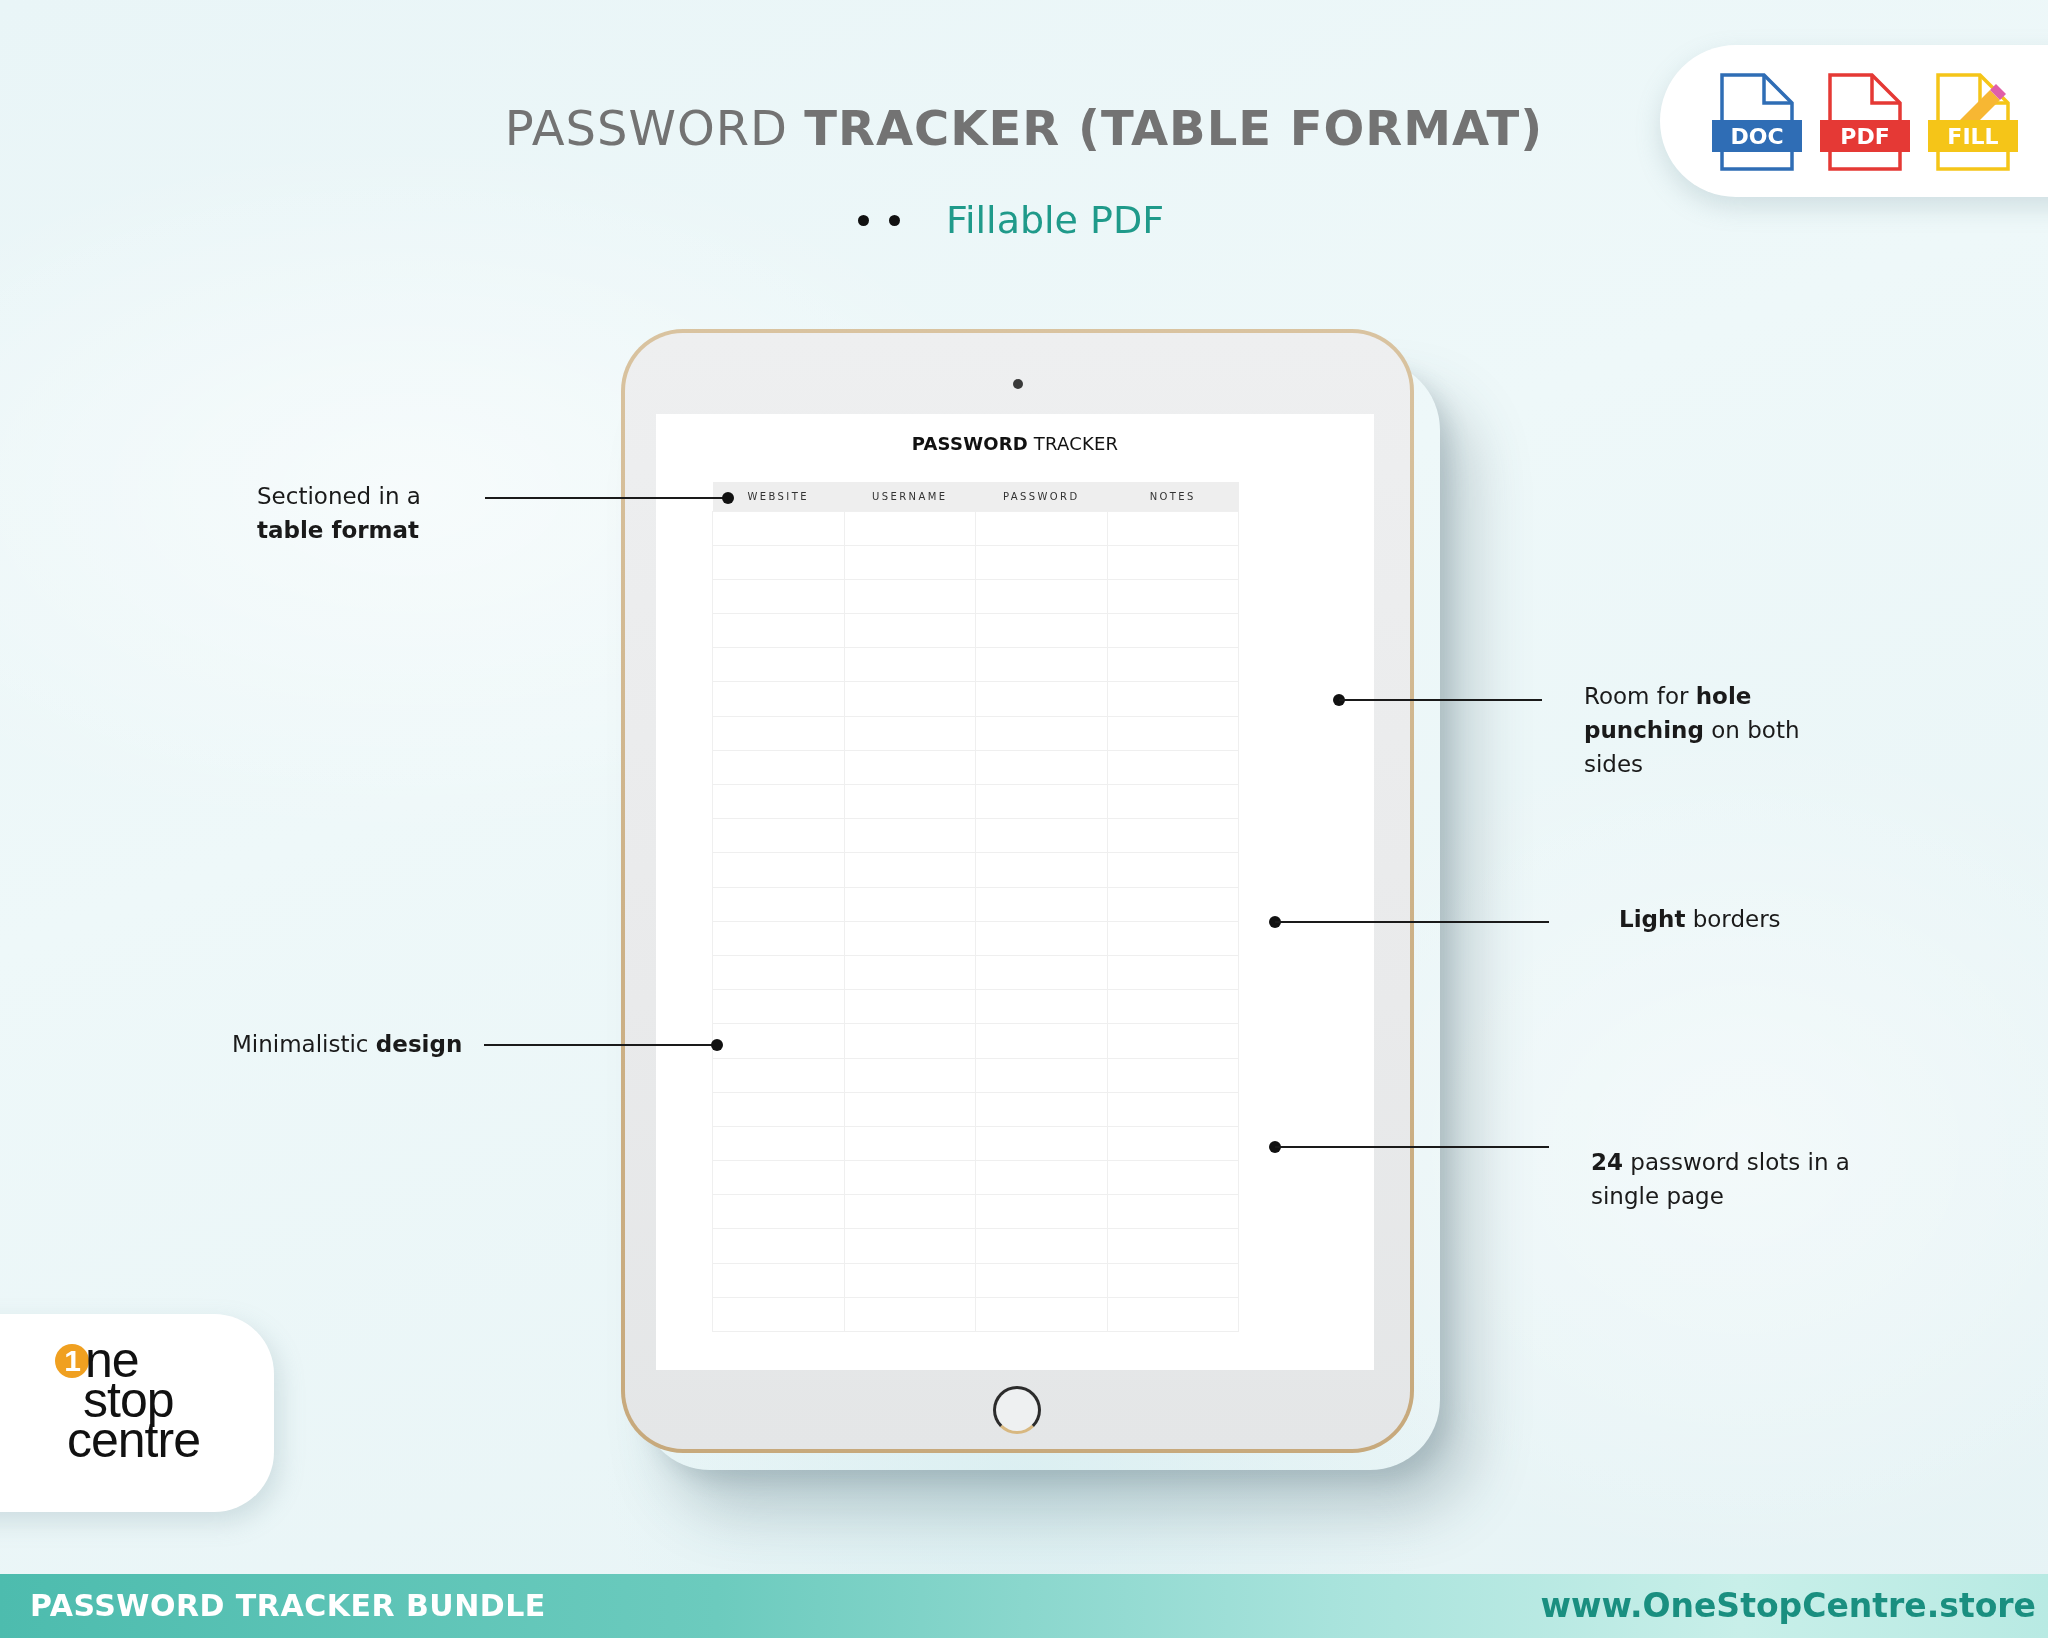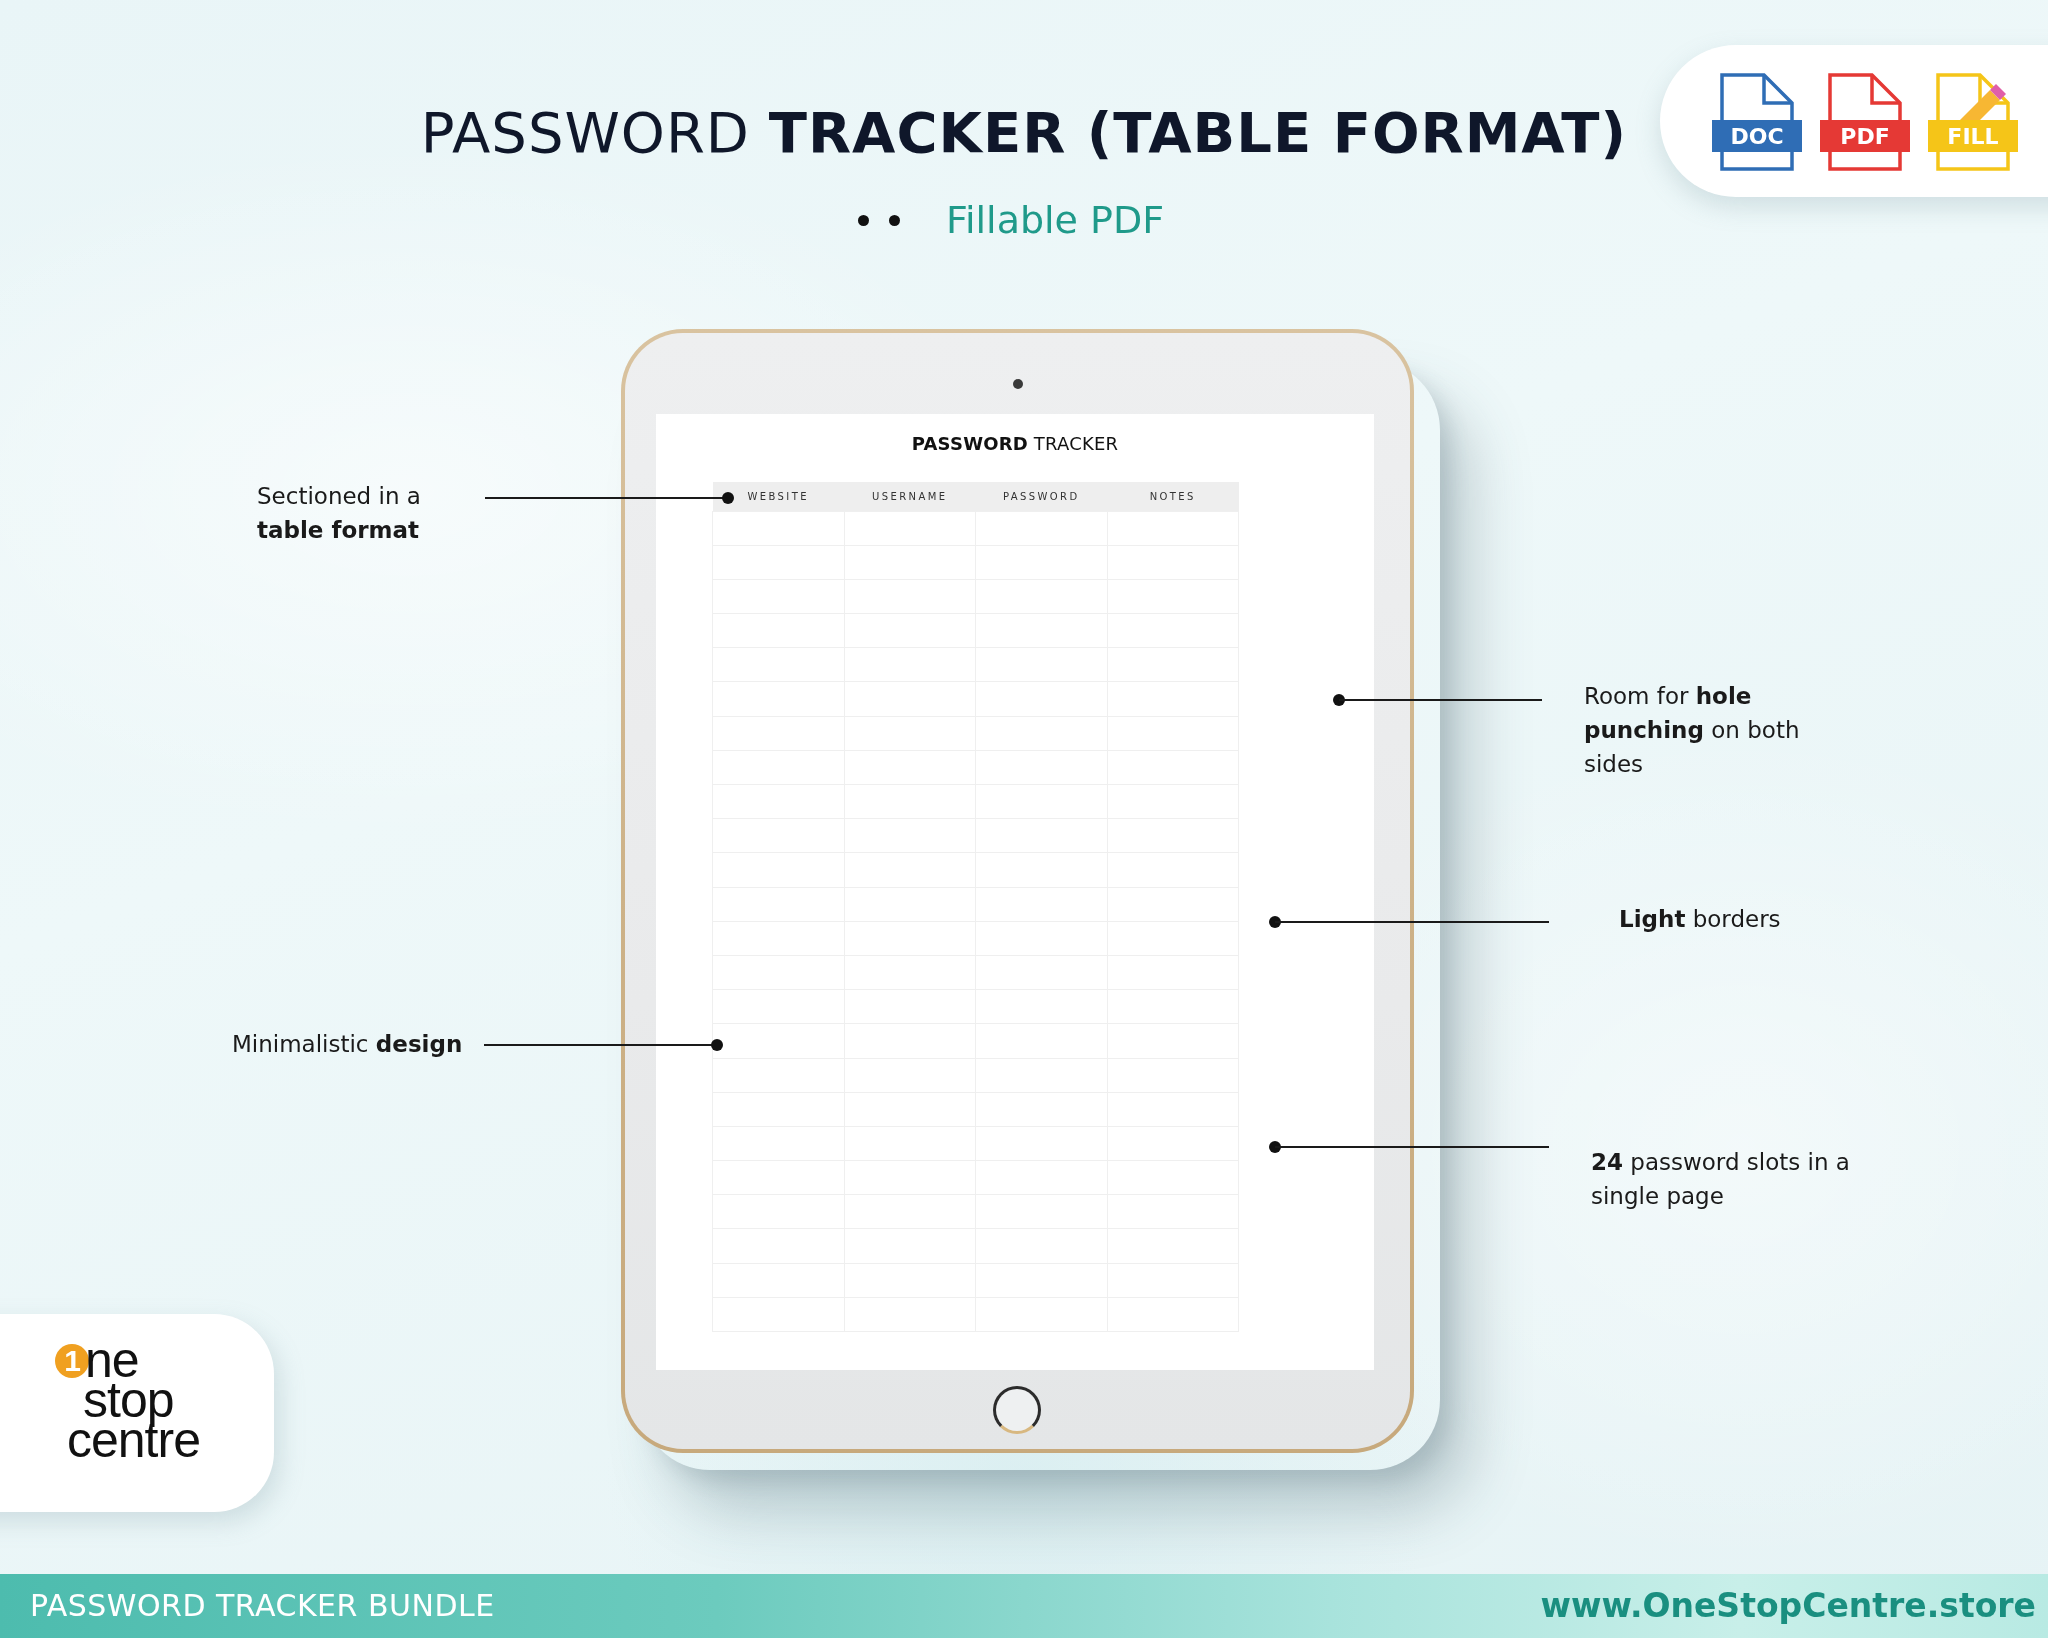--- a/index.html
+++ b/index.html
@@ -11,22 +11,22 @@
       radial-gradient(ellipse 900px 500px at 20% 30%, rgba(255,255,255,0.55), rgba(255,255,255,0) 70%),
       radial-gradient(ellipse 700px 600px at 85% 70%, rgba(255,255,255,0.45), rgba(255,255,255,0) 70%),
       radial-gradient(ellipse 600px 400px at 50% 90%, rgba(210,235,238,0.6), rgba(255,255,255,0) 70%),
       linear-gradient(160deg, #e9f5f7 0%, #eef8f9 40%, #e6f3f5 100%);
     color: #111;
   }
 
   
   .title {
     position: absolute; left: 0; width: 2048px; top: 100px;
-    text-align: center; font-size: 56px; letter-spacing: 1px;
-    color: #0f172a; font-family: "DejaVu Sans", sans-serif;
+    text-align: center; font-size: 48px; letter-spacing: 1px;
+    color: #737373; font-family: "DejaVu Sans", sans-serif;
   }
   .title .light { font-weight: normal; }
   .title .bold { font-weight: bold; }
 
   .subtitle {
     position: absolute; top: 198px; left: 0; width: 2048px;
     display: flex; justify-content: center; align-items: center; gap: 0;
     font-size: 38px; color: #1f9a8a;
   }
   .subtitle .item { padding: 0 36px; }
@@ -128,21 +128,21 @@
   .logo .r1 { padding-left: 0; }
   .logo .r2 { padding-left: 28px; }
   .logo .r3 { padding-left: 12px; }
 
   
   .footer {
     position: absolute; left: 0; top: 1574px; width: 2048px; height: 64px;
     background: linear-gradient(90deg, #4dbcae 0%, #6ccbbe 35%, #a8e3dc 65%, #c8efe9 85%, #b8eae3 100%);
   }
   .footer-left {
-    position: absolute; left: 30px; top: 14px; font-size: 30px; font-weight: normal;
+    position: absolute; left: 30px; top: 14px; font-size: 30px; font-weight: bold;
     color: #fff; letter-spacing: 0.5px;
   }
   .footer-right {
     position: absolute; right: 12px; top: 12px; font-size: 33px; font-weight: bold;
     color: #1a8f80;
   }
 </style>
 </head>
 <body>
 

